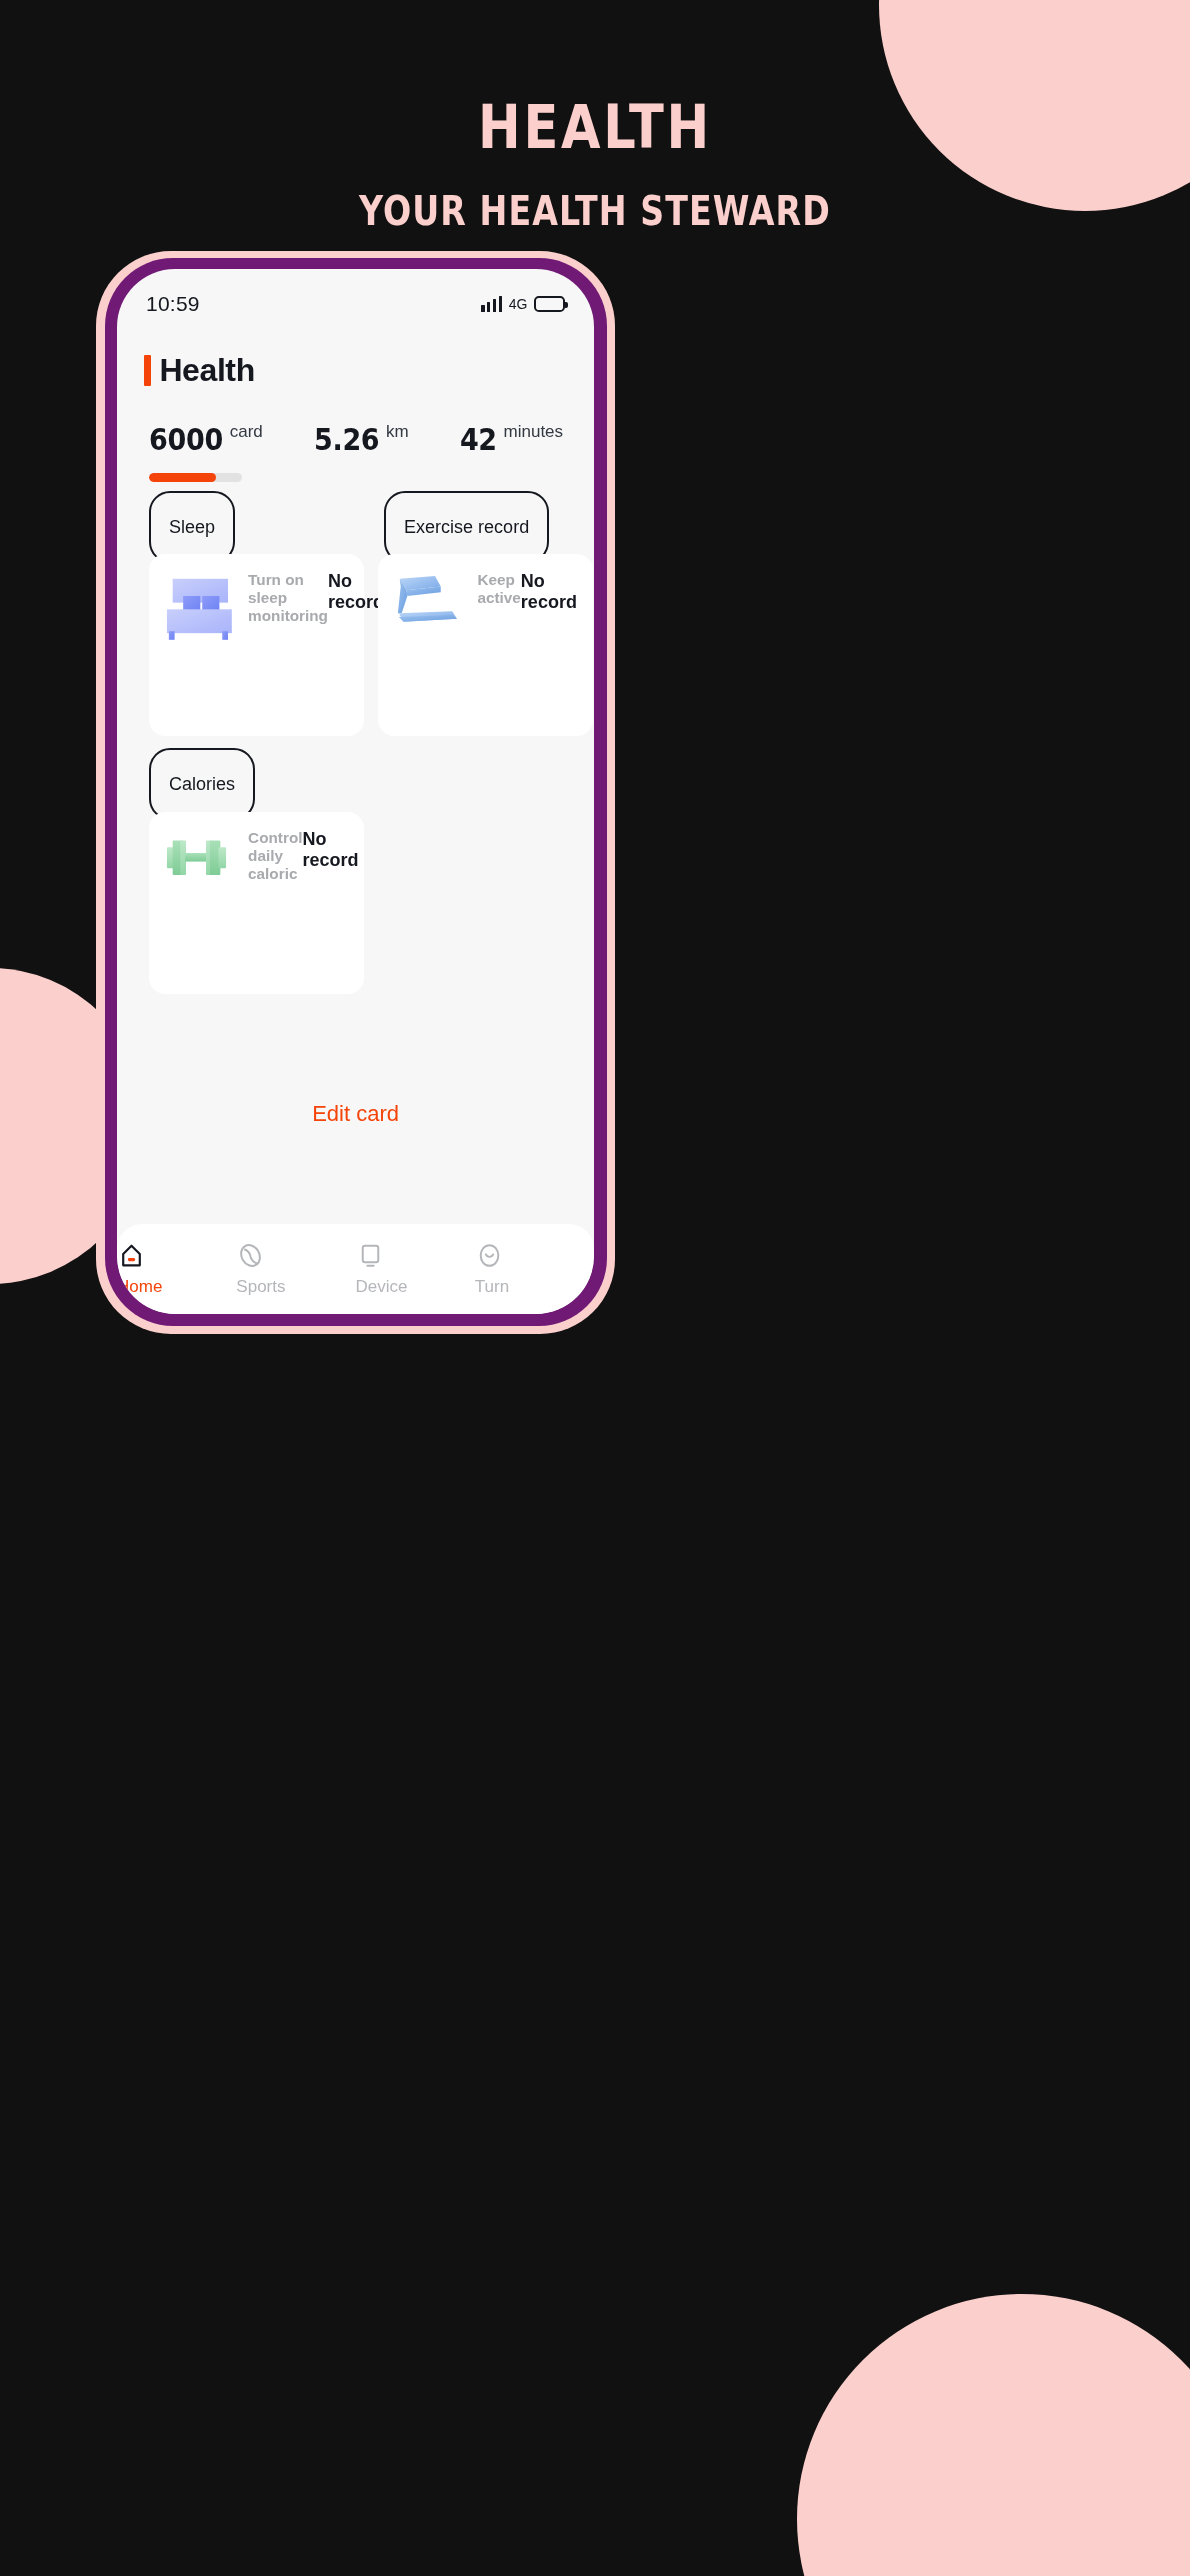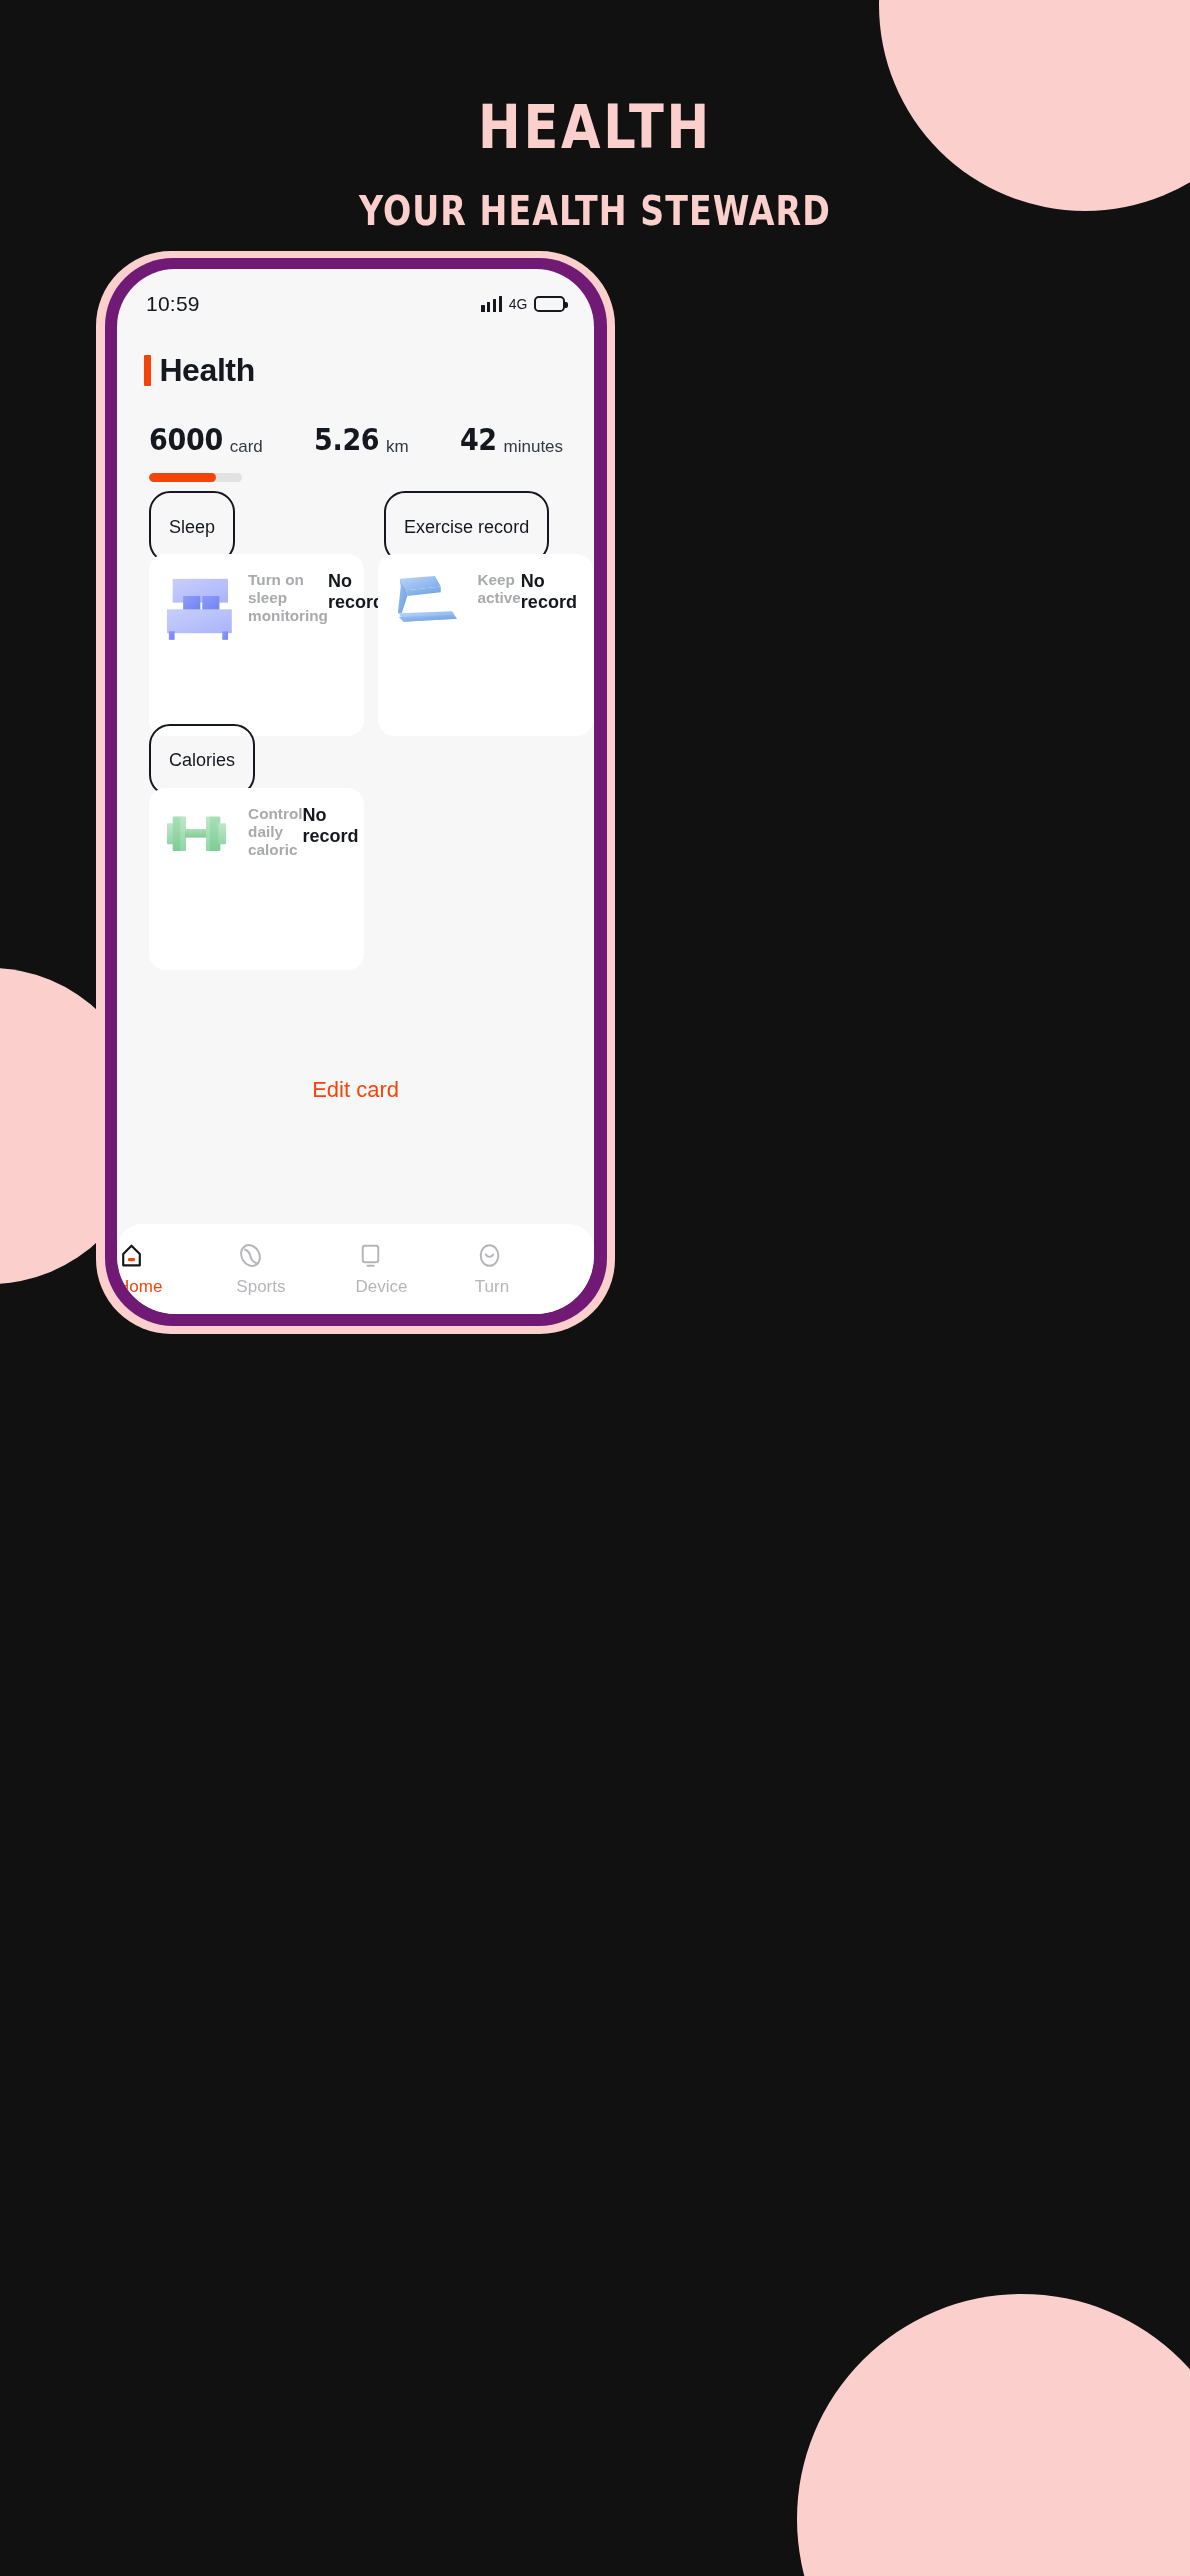--- a/index.html
+++ b/index.html
@@ -93,21 +93,21 @@
   
   .app-head{ display:flex; align-items:center; gap:8.6px; padding:29px 0 0 27px; }
   .accent-bar{ width:6.7px; height:31px; background:#f44409; border-radius:1px; }
   #app-title{ font-size:32px; font-weight:600; color:#15181f; letter-spacing:-0.4px; }
 
   
   .stats{
     display:flex; justify-content:space-between;
     padding:33px 31px 0 32px; align-items:baseline;
   }
-  .stat{ display:flex; align-items:flex-end; gap:6.7px; }
+  .stat{ display:flex; align-items:flex-start; gap:6.7px; }
   .stat .num{
     font-family:"DejaVu Sans Condensed","Liberation Sans", sans-serif;
     font-size:30px; font-weight:700; color:#15181f; letter-spacing:-0.3px;
   }
   .stat .unit{ font-size:17px; color:#333942; }
 
   .progress-track{
     margin:16.3px 0 0 32px; width:93px; height:8.6px;
     background:#e2e2e2; border-radius:4.8px; overflow:hidden;
   }
@@ -265,21 +265,21 @@
               <polygon points="4,44 60,42 65,50 9,53" fill="url(#gTmA)"></polygon>
               <polygon points="4,48 60,46 65,50 9,53" fill="url(#gTmB)"></polygon>
             </svg>
           </div>
           <div class="spacer"></div>
           <div class="sub" data-bind="sections.1.subtitle">Keep active</div>
           <div class="val" data-bind="sections.1.value">No record</div>
         </div>
       </div>
 
-      <div class="pill-row" style="margin-top:14px;">
+      <div class="pill-row" style="margin-top:38px;">
         <div class="slot"><span class="pill" data-bind="sections.2.pill">Calories</span></div>
         <div class="slot"></div>
       </div>
 
       <div class="card-row">
         <div class="card">
           <div class="art">
             <svg width="82" height="69" viewBox="0 0 86 72">
               <defs>
                 <linearGradient id="gDb" x1="0" y1="0" x2="0" y2="1">

